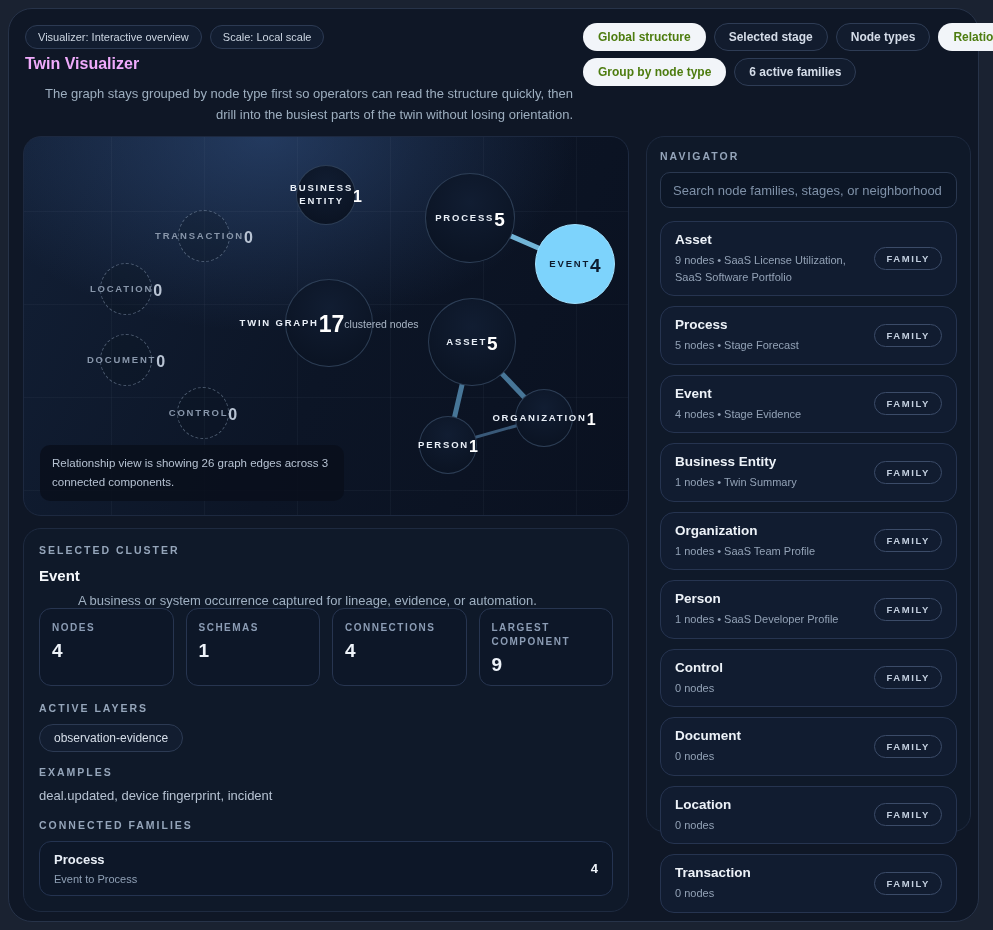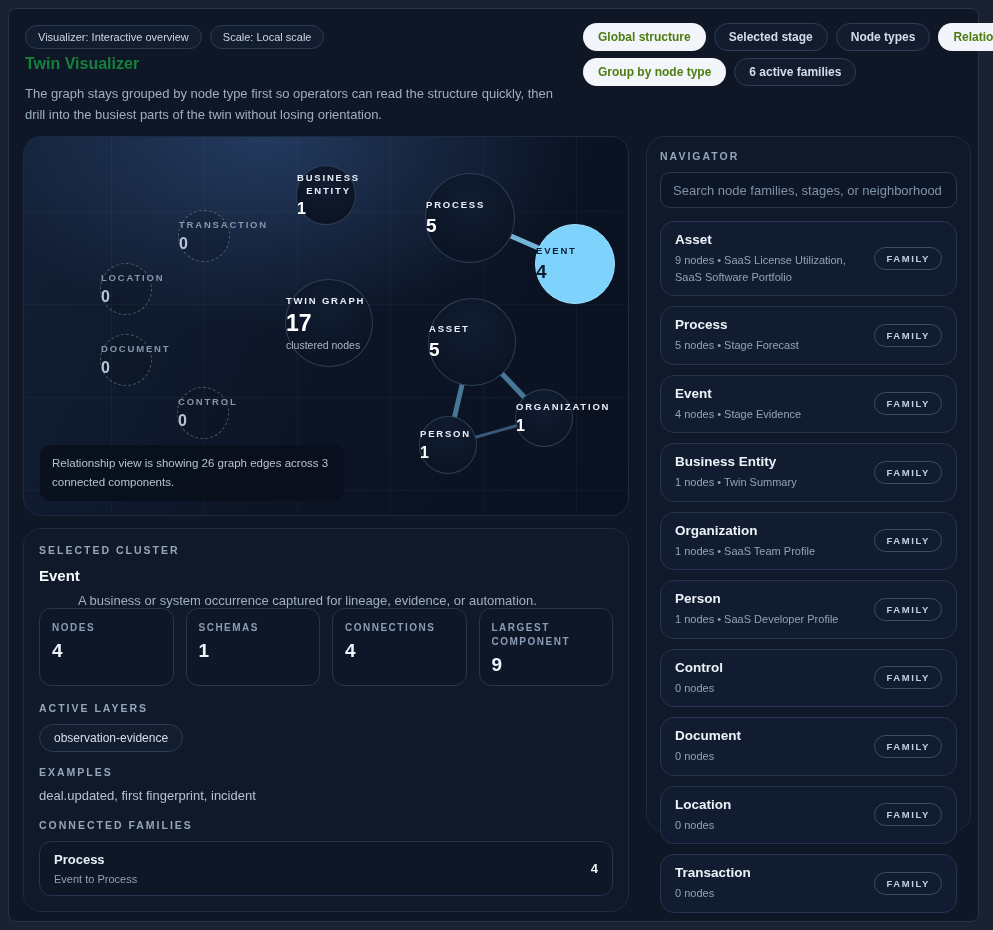--- a/index.html
+++ b/index.html
@@ -8,31 +8,31 @@
     background:#1a2231;
     font-family:"Liberation Sans", sans-serif;
     color:#eef3f9;
     overflow:hidden;
     position:relative;
   }
   .app-card {
     position:absolute; left:8px; top:8px; width:971px; height:914px;
     background:#0f1726;
     border:1px solid #273349;
-    border-radius:8px;
+    border-radius:24px;
   }
   
   .meta-pills { position:absolute; left:16px; top:16px; display:flex; gap:8px; }
   .pill-muted {
     font-size:11px; color:#cbd5e1; background:#121d30;
     border:1px solid #2c3a53; border-radius:999px; padding:5px 12px;
     white-space:nowrap;
   }
-  .page-title { position:absolute; left:16px; top:46px; font-size:16px; font-weight:700; color:#15803d; }
-  .page-desc  { position:absolute; left:16px; top:74px; width:548px; font-size:13px; line-height:1.65; color:#9daebf; }
+  .page-title { position:absolute; left:16px; top:46px; font-size:16px; font-weight:700; color:#f0abfc; }
+  .page-desc  { position:absolute; left:16px; top:74px; width:548px; font-size:13px; line-height:1.65; color:#9daebf;text-align:right; }
   .view-controls { position:absolute; left:574px; top:14px; display:flex; flex-direction:column; gap:7px; }
   .view-row { display:flex; gap:8px; }
   .toggle-pill {
     font-size:12px; font-weight:600; border-radius:999px; padding:6px 14px;
     white-space:nowrap; cursor:pointer; border:1px solid transparent;
   }
   .toggle-pill.on  { background:#f2f5f9; color:#4d7c0f; }
   .toggle-pill.off { background:#121c2e; color:#d4dce8; border-color:#2e3c55; }
   
   .graph-panel {
@@ -42,22 +42,22 @@
       linear-gradient(rgba(148,163,184,.055) 1px, transparent 1px),
       linear-gradient(90deg, rgba(148,163,184,.055) 1px, transparent 1px),
       radial-gradient(ellipse 430px 270px at 40% 0%, rgba(58,94,150,.48), rgba(58,94,150,0) 72%),
       linear-gradient(115deg, #121f35 0%, #0c1526 52%, #0a1120 100%);
     background-size:93px 93px, 93px 93px, 100% 100%, 100% 100%;
     background-position:-6px -19px, -6px -19px, 0 0, 0 0;
   }
   .edges-svg { position:absolute; left:0; top:0; z-index:1; }
   .gnode {
     position:absolute; z-index:2; transform:translate(-50%,-50%);
-    border-radius:50%; display:flex; flex-direction:column;
-    align-items:flex-start; justify-content:center; text-align:center; cursor:pointer;
+    border-radius:50%; display:flex; flex-direction:row;
+    align-items:center; justify-content:center; text-align:center; cursor:pointer;
   }
   .gnode .nlabel { font-size:9.5px; font-weight:700; letter-spacing:1.8px; line-height:1.35; white-space:nowrap; }
   .gnode .nvalue { font-weight:700; margin-top:3px; }
   .gnode .nsub   { font-size:10.5px; margin-top:2px; white-space:nowrap; }
   .gnode.solid {
     background:radial-gradient(circle at 50% 32%, #111d32, #0b1424 75%);
     border:1px solid rgba(130,165,205,.28);
   }
   .gnode.solid .nlabel { color:#e9eff7; }
   .gnode.solid .nvalue { color:#ffffff; font-size:19px; }
@@ -233,21 +233,21 @@
         <div class="stat-card">
           <div class="stat-label">LARGEST COMPONENT</div>
           <div class="stat-value">9</div>
         </div>
       </div>
     <div class="section-label mt16">ACTIVE LAYERS</div>
     <div class="layer-row" id="layer-row">
         <button class="layer-pill">observation-evidence</button>
       </div>
     <div class="section-label">EXAMPLES</div>
-    <div class="examples-text">deal.updated, first fingerprint, incident</div>
+    <div class="examples-text">deal.updated, device fingerprint, incident</div>
     <div class="section-label">CONNECTED FAMILIES</div>
     <div id="connected-list">
         <div class="family-card">
           <div>
             <div class="fc-name">Process</div>
             <div class="fc-rel">Event to Process</div>
           </div>
           <div class="fc-count">4</div>
         </div>
       </div>

